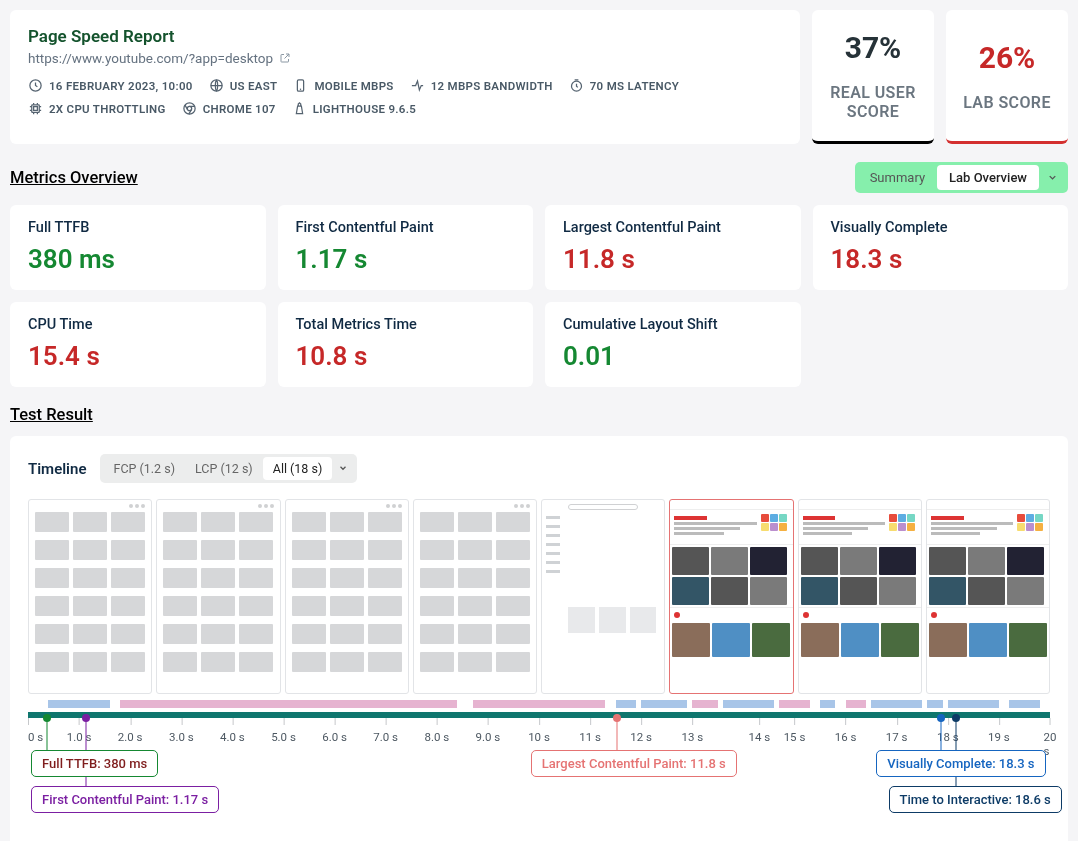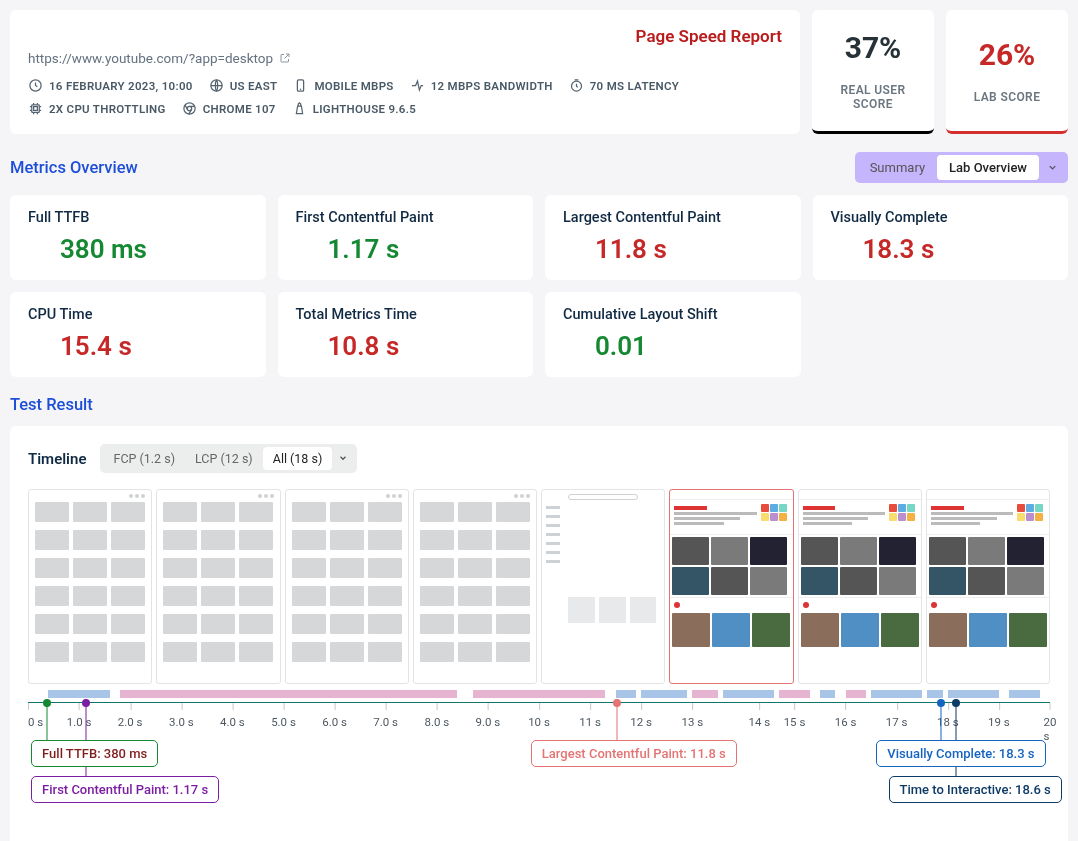--- a/index.html
+++ b/index.html
@@ -17,23 +17,22 @@
   }
   .report-header {
     flex: 1;
     background: #fff;
     border-radius: 6px;
     padding: 16px 18px;
   }
   .report-header h1 {
     font-size: 17px;
     font-weight: 600;
-    color: #b91c1c;
+    color: #14532d;
     margin-bottom: 4px;
-    text-align: right;
   }
   .url-line {
     color: #657280;
     font-size: 13.5px;
     margin-bottom: 12px;
     display: flex;
     align-items: center;
     gap: 6px;
   }
   .meta-badges {
@@ -64,40 +63,41 @@
     border-bottom: 3px solid transparent;
   }
   .score-card.black { border-bottom-color: #000; }
   .score-card.red { border-bottom-color: #d32f2f; }
   .score-val {
     font-size: 30px;
     font-weight: 700;
   }
   .score-card.red .score-val { color: #c62828; }
   .score-label {
-    font-size: 12px;
+    font-size: 16px;
     font-weight: 600;
     letter-spacing: 0.4px;
     color: #6b7680;
     margin-top: 18px;
   }
   .section-header-row {
     display: flex;
     align-items: center;
     justify-content: space-between;
     margin-bottom: 12px;
   }
   .section-header {
     font-size: 16.5px;
     font-weight: 500;
-    color: #1d4ed8;
+    color: #000000;
+    text-decoration: underline;
   }
   .tab-switch {
     display: flex;
-    background: #c4b5fd;
+    background: #86efac;
     border-radius: 5px;
     padding: 3px;
     font-size: 13px;
   }
   .tab-switch .tab {
     padding: 5px 12px;
     color: #555;
     border-radius: 4px;
     cursor: pointer;
   }
@@ -124,21 +124,20 @@
   }
   .metric-name {
     font-size: 14.5px;
     color: #102a43;
     font-weight: 500;
     margin-bottom: 8px;
   }
   .metric-value {
     font-size: 26px;
     font-weight: 600;
-    margin-left: 32px;
   }
   .metric-value.green { color: #158832; }
   .metric-value.red { color: #c62828; }
   .test-result-section {
     margin-top: 18px;
   }
   .timeline-card {
     background: #fff;
     border-radius: 6px;
     padding: 18px 18px 28px;
@@ -231,21 +230,21 @@
     height: 8px;
     position: relative;
     margin-bottom: 4px;
   }
   .sparkbar span {
     position:absolute; top:0; height:8px;
   }
   .axis {
     position: relative;
     height: 32px;
-    border-top:1px solid #0f766e;
+    border-top:6px solid #0f766e;
   }
   .axis .tick {
     position:absolute; top:0; font-size:11.5px; color:#4d5862; padding-top:12px; transform:translateX(-50%);
   }
   .axis .tick::before {
     content:""; position:absolute; top:0; left:50%; width:1px; height:7px; background:#c6c8cb;
   }
   .axis .tick.first { transform:none; }
   .axis .tick.first::before{ left:0; }
   .marker-dot {

